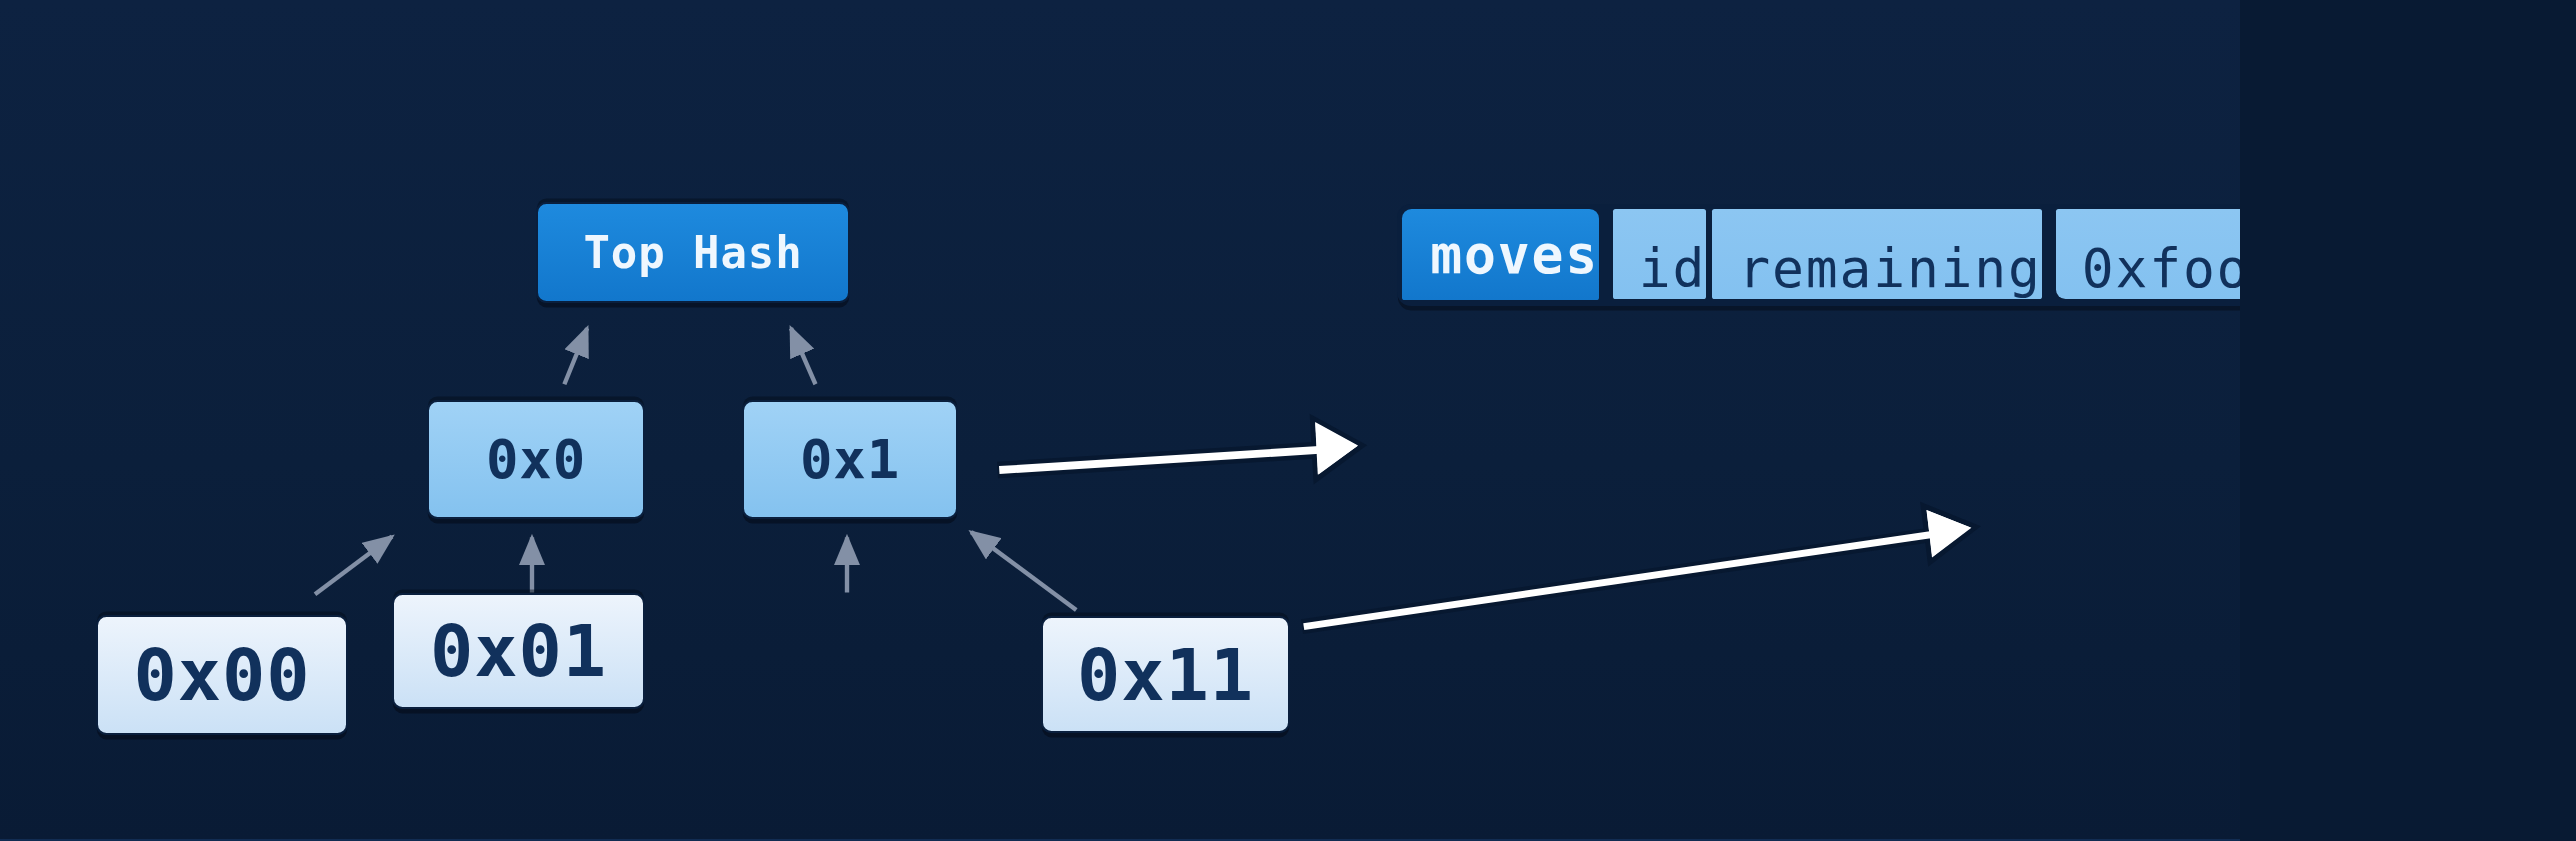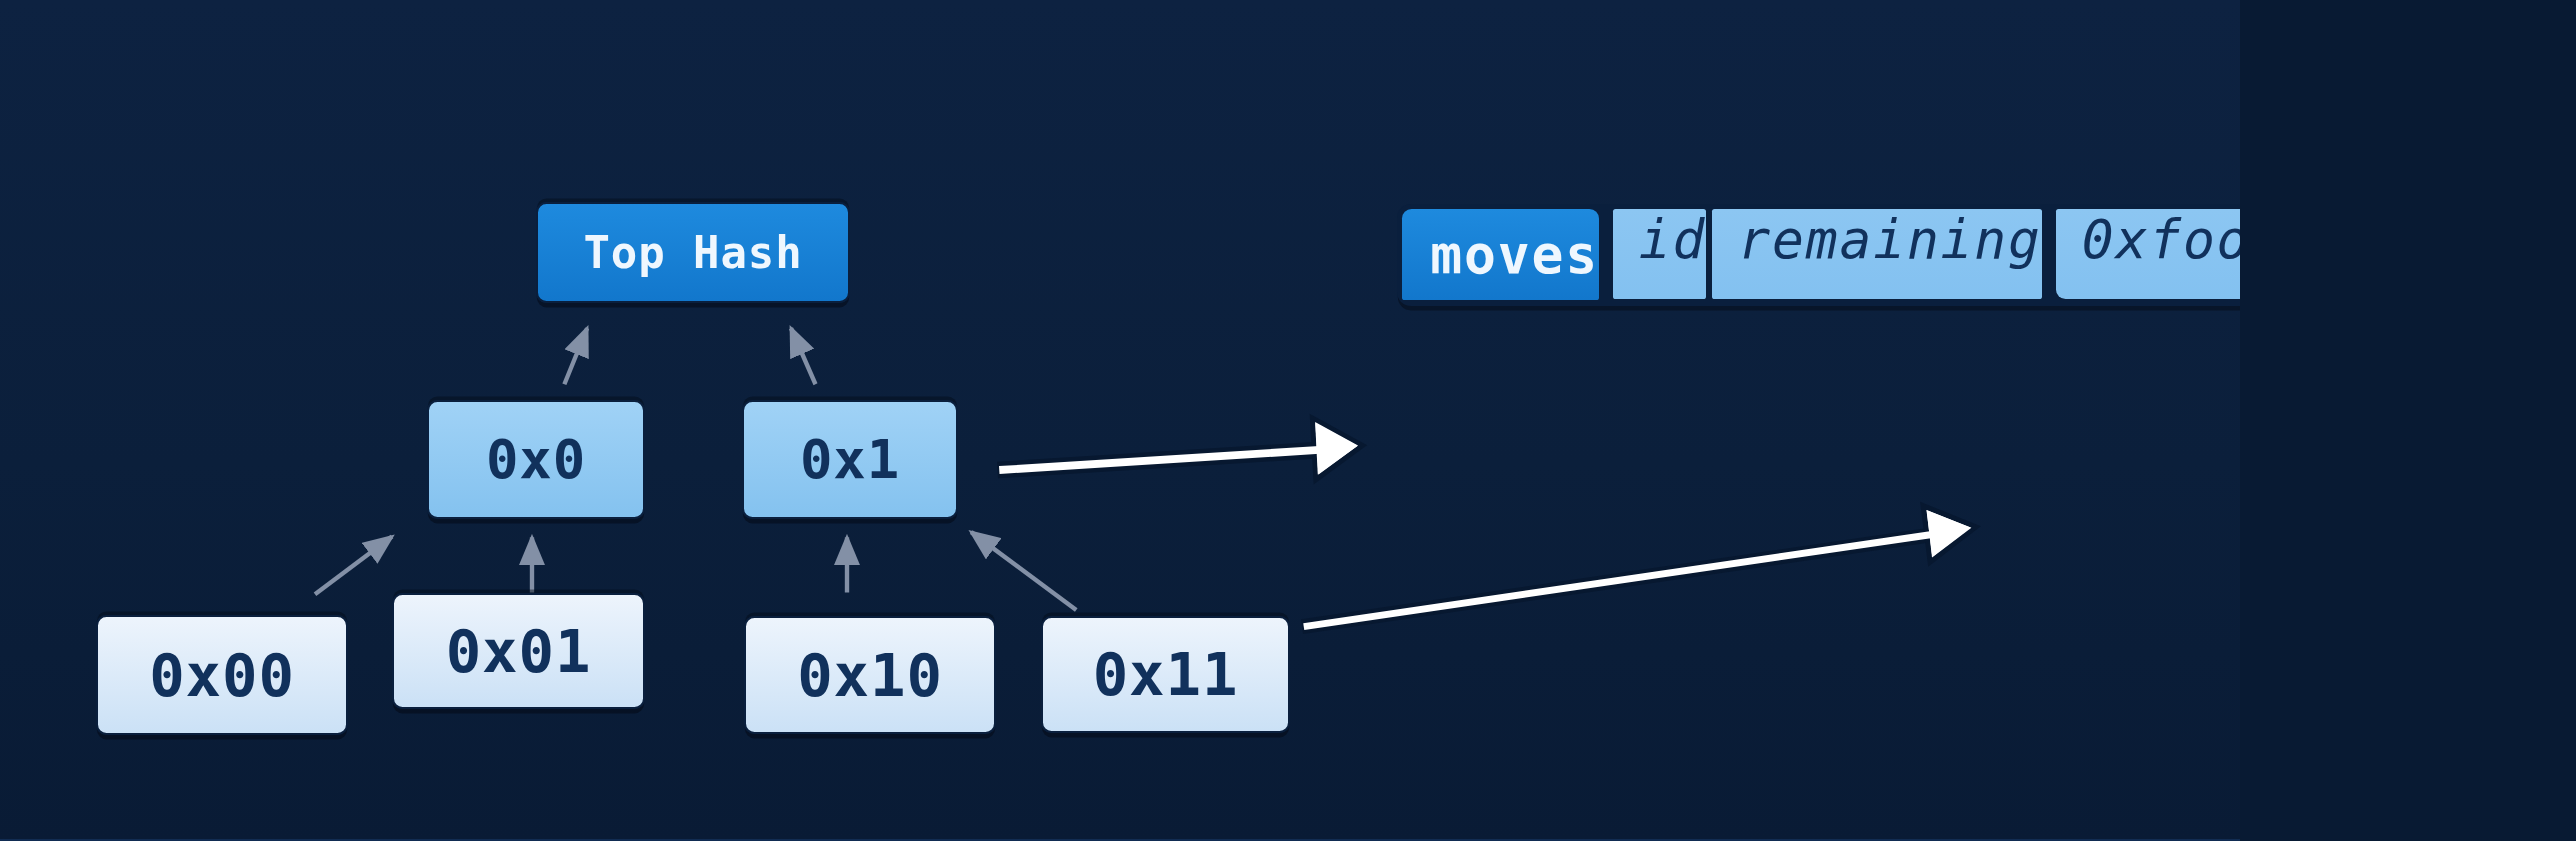--- a/index.html
+++ b/index.html
@@ -13,39 +13,39 @@
     position:absolute;display:flex;align-items:center;justify-content:center;
     border-radius:10.5px;border:2.6px solid var(--border_dark);
     box-shadow:0 5.3px 0 -0.9px rgba(3,10,22,.55), 0 -4.4px 0 -0.9px rgba(3,10,22,.45);
     color:var(--ink);font-weight:bold;letter-spacing:0.9px;
   }
   .node.top{
     background:linear-gradient(180deg,var(--accent_top),var(--accent_bottom));
     color:var(--text_light);font-size:44px;
   }
   .node.mid{background:linear-gradient(180deg,var(--node_mid_top),var(--node_mid_bottom));font-size:54px;}
-  .node.leaf{background:linear-gradient(180deg,var(--leaf_top),var(--leaf_bottom));font-size:59px;}
+  .node.leaf{background:linear-gradient(180deg,var(--leaf_top),var(--leaf_bottom));font-size:72px;}
 
   .mtable{
     position:absolute;left:1397px;top:204px;width:1157px;
     background:var(--border_dark);border-radius:14px;padding:5.3px;
     display:flex;flex-direction:row;gap:14px;
     box-shadow:0 5.3px 0 -0.9px rgba(3,10,22,.5);
   }
   .thead{
     height:91px;border-radius:9.6px 9.6px 2.6px 2.6px;
     background:linear-gradient(180deg,var(--accent_top),var(--accent_bottom));
     display:flex;align-items:center;padding-left:28px;
     color:var(--text_light);font-size:53px;font-weight:bold;letter-spacing:1.8px;
   }
   .trow{display:flex;gap:6.1px;}
   .cell{
-    flex:1 1 0;height:90px;display:flex;align-items:flex-start;padding-left:26px;
+    flex:1 1 0;height:90px;display:flex;align-items:flex-end;padding-left:26px;
     background:linear-gradient(180deg,var(--cell_top),var(--cell_bottom));
-    color:var(--ink);font-size:53px;letter-spacing:1.8px;border-radius:2.6px;font-style:italic;
+    color:var(--ink);font-size:53px;letter-spacing:1.8px;border-radius:2.6px;
   }
   .trow:last-child .cell:first-child{border-radius:2.6px 2.6px 2.6px 9.6px;}
   .trow:last-child .cell:last-child{border-radius:2.6px 2.6px 9.6px 2.6px;}
   .cell.light{background:linear-gradient(180deg,var(--cell_light_top),var(--cell_light_bottom));}
   .edge-strip{position:absolute;left:0;bottom:0;width:100%;height:3.5px;background:#14315a;opacity:.8;}
 </style>
 </head>
 <body>
 
 <div class="canvas">
@@ -89,23 +89,20 @@
   <div class="node mid" style="left:742px;top:400px;width:212px;height:115px;">
     <span>0x1</span>
   </div>
 
   <div class="node leaf" style="left:96px;top:615px;width:248px;height:116px;">
     <span>0x00</span>
   </div>
   <div class="node leaf" style="left:392px;top:593px;width:249px;height:112px;">
     <span>0x01</span>
   </div>
-  <div class="node leaf" style="left:744px;top:616px;width:248px;height:114px;">
-    <span>0x10</span>
-  </div>
   <div class="node leaf" style="left:1041px;top:616px;width:245px;height:113px;">
     <span>0x11</span>
   </div>
 
   <div class="mtable">
     <div class="thead">
       <span>moves</span>
     </div>
     <div class="trow">
       <div class="cell">

